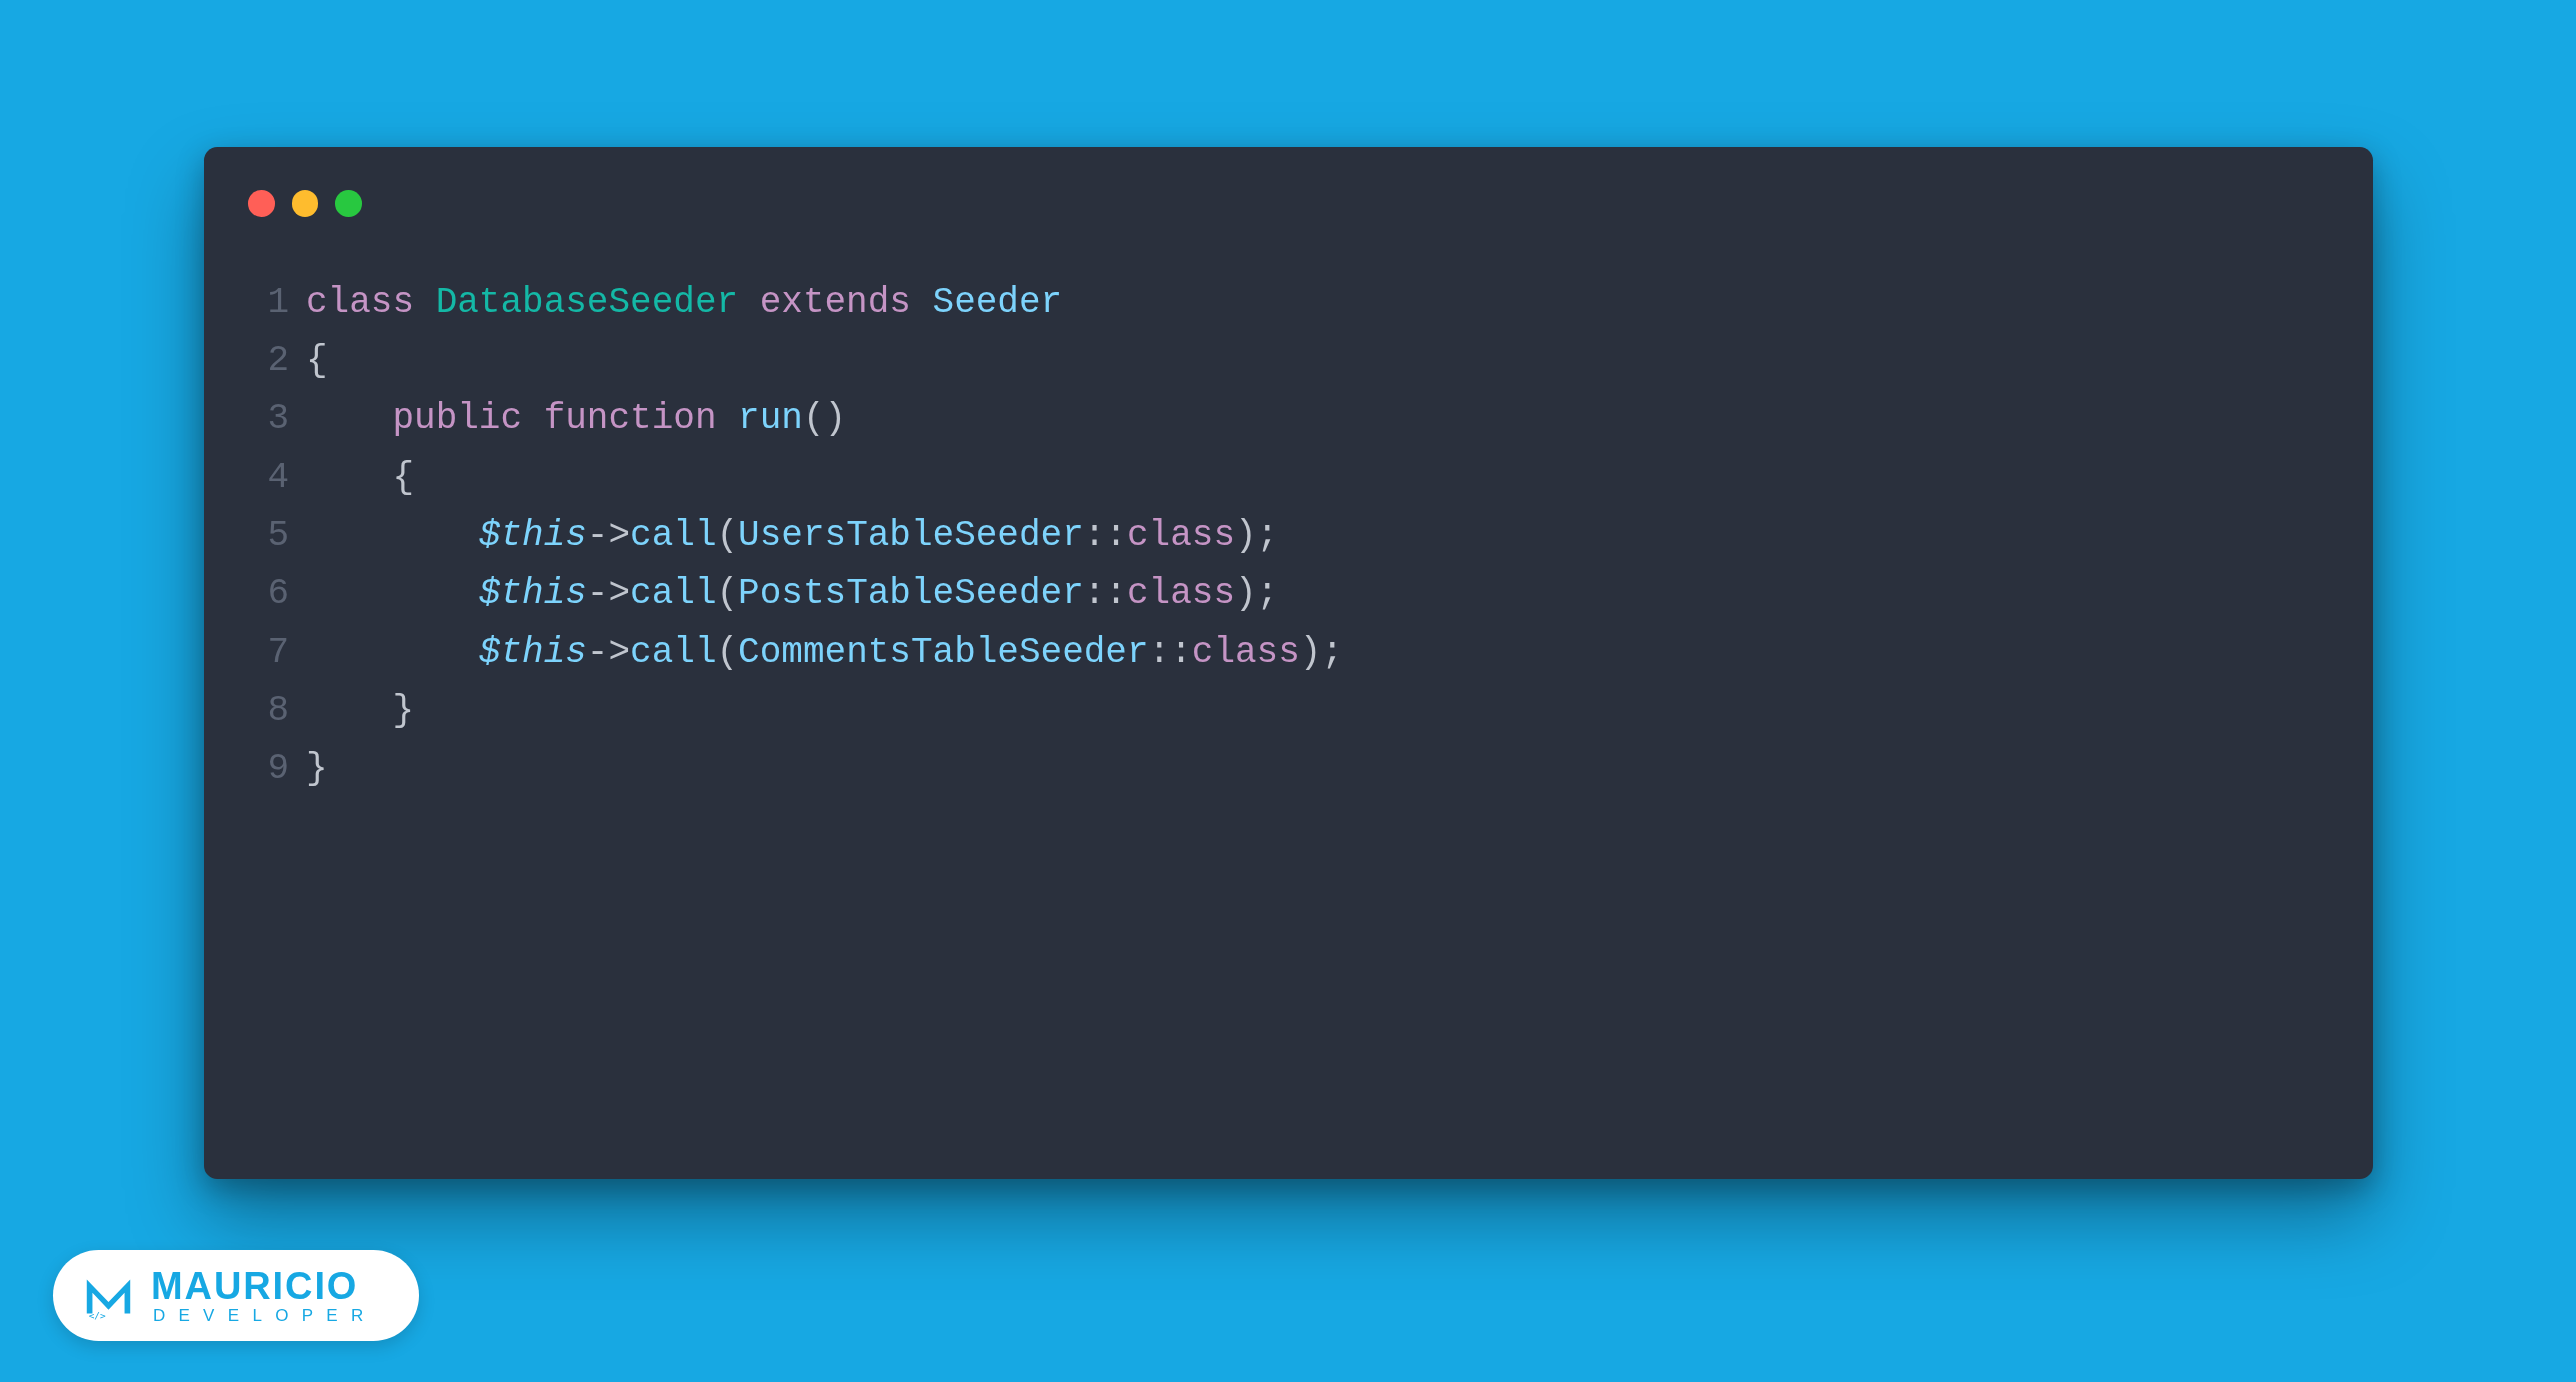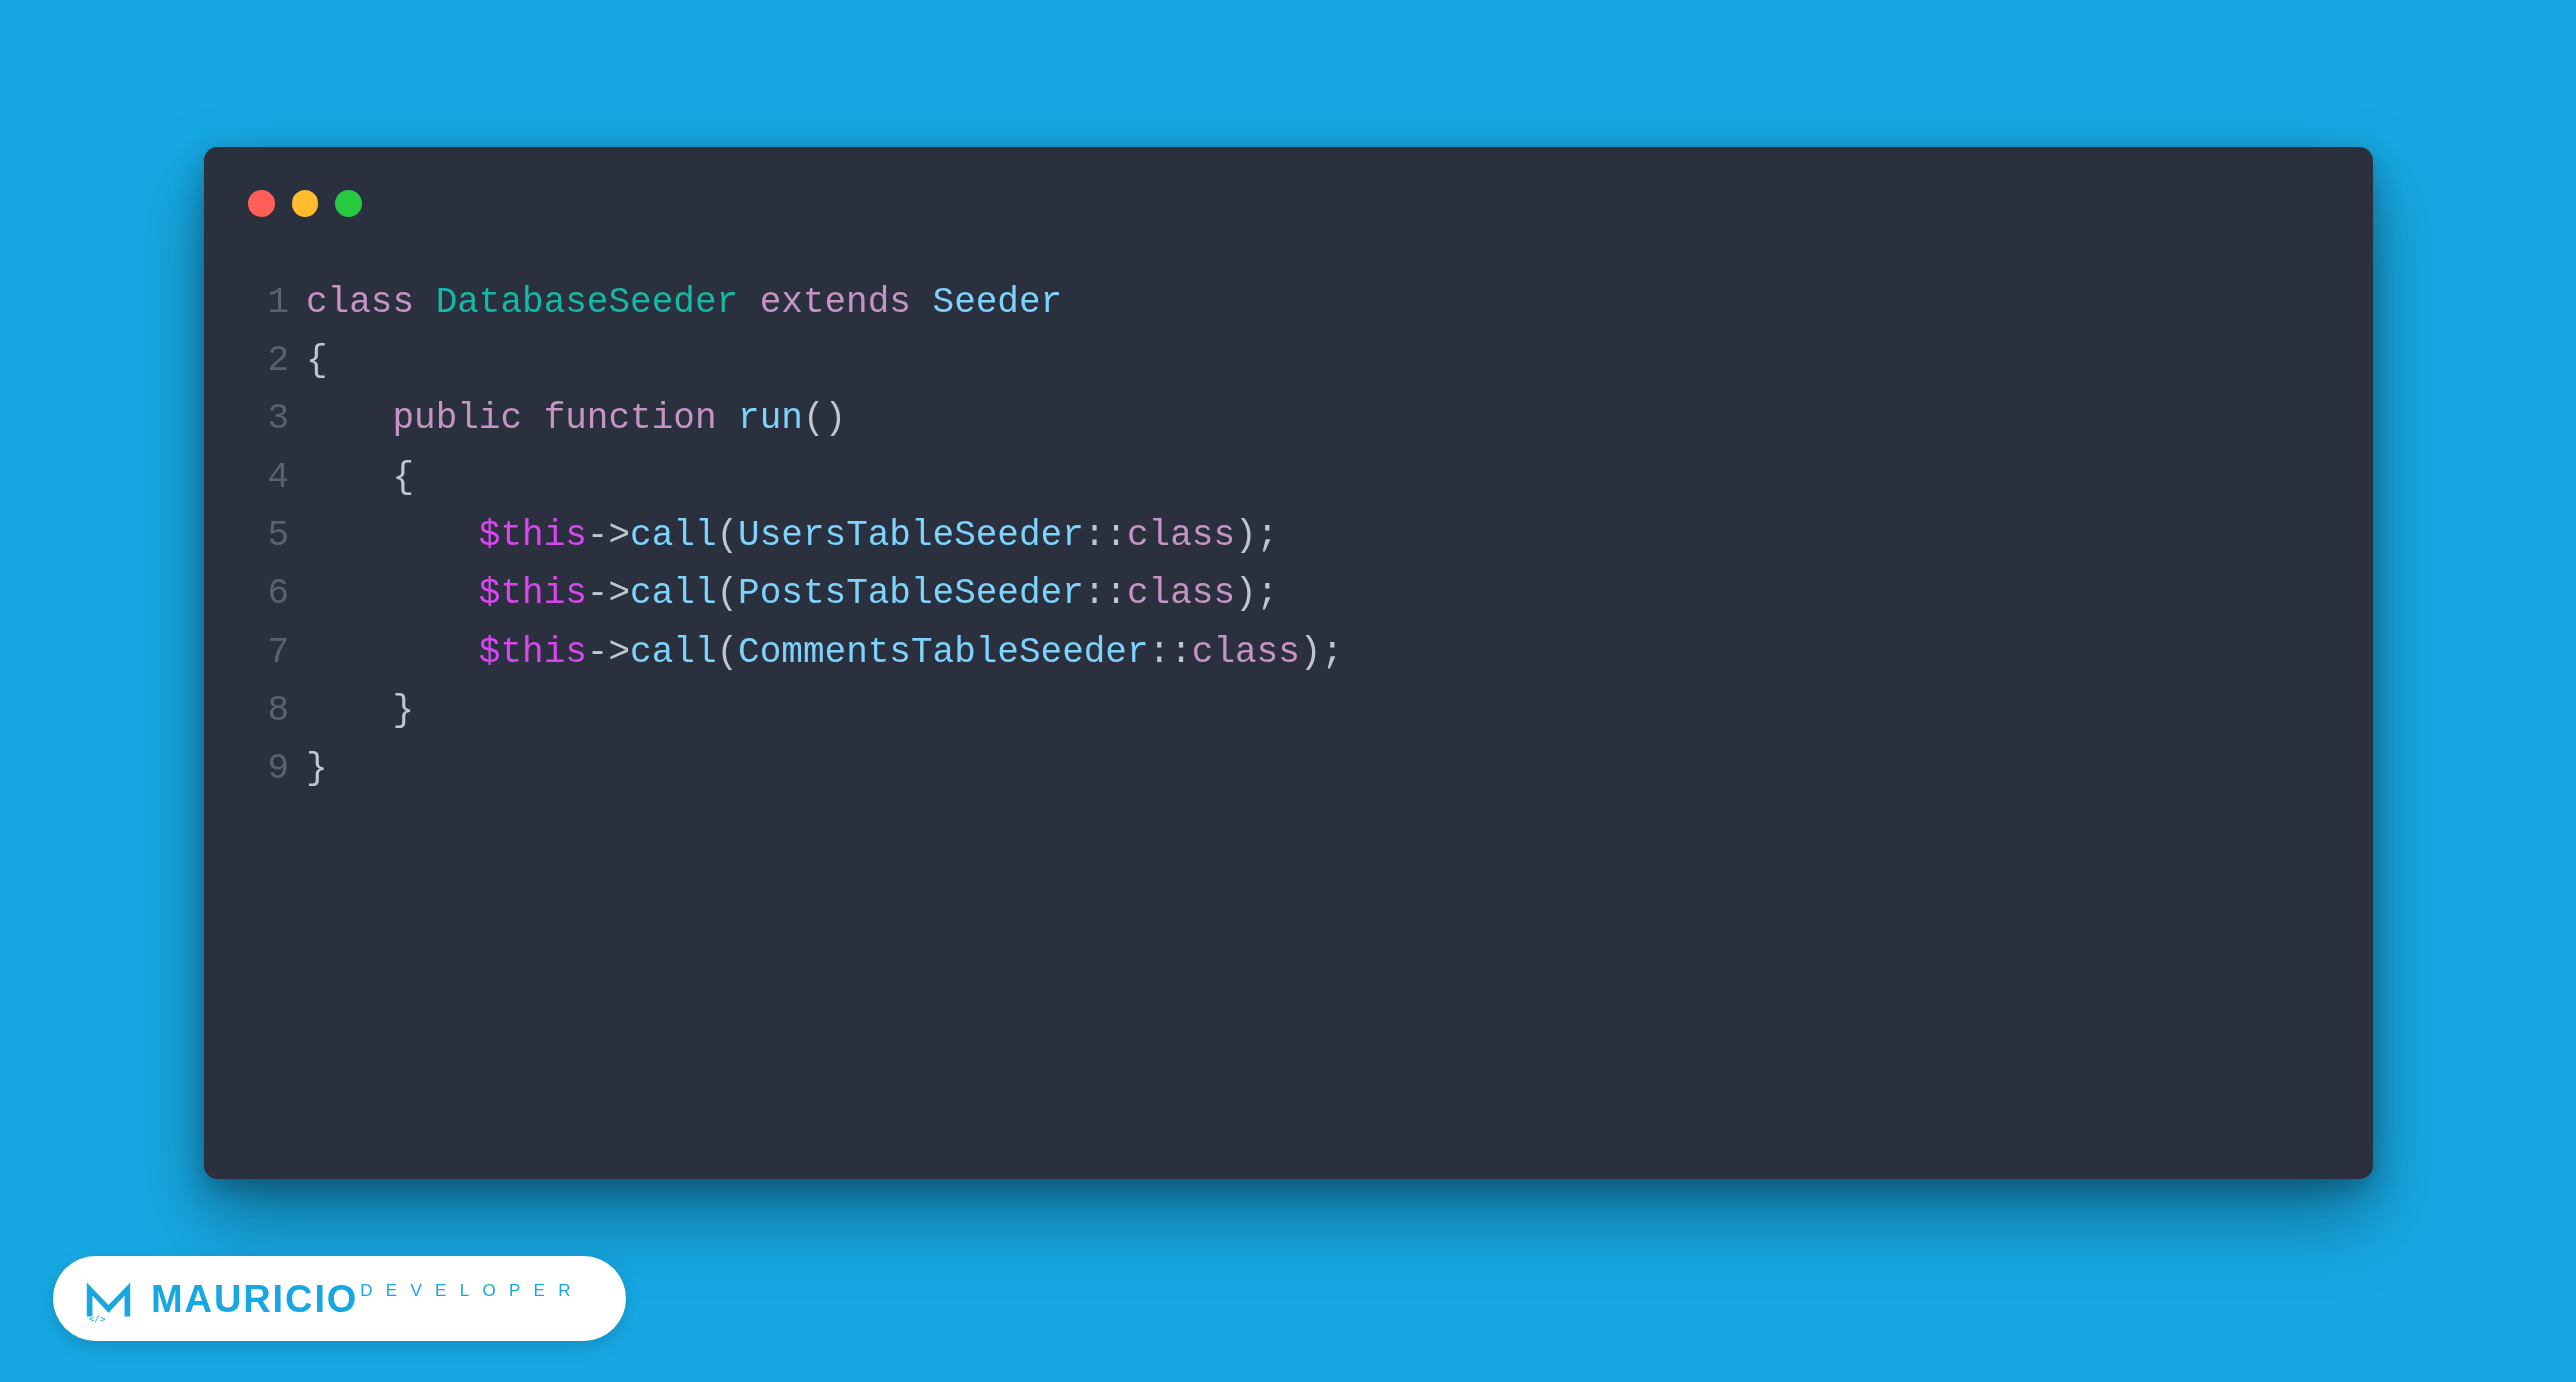--- a/index.html
+++ b/index.html
@@ -59,21 +59,21 @@
   }
   .line-content {
     color: #c0c5ce;
   }
 
   
   .tok-keyword   { color: #c594c5; }   
   .tok-classname { color: #14b8a6; }   
   .tok-punc      { color: #c0c5ce; }   
   .tok-method    { color: #7dd3fc; }   
-  .tok-var       { color: #d946ef; }   
+  .tok-var       { color: #7dd3fc; font-style: italic; }   
   .tok-arrow     { color: #c0c5ce; }   
   .tok-scope     { color: #c0c5ce; }   
   .tok-classkw   { color: #c594c5; }
 
   
   .logo-pill {
     position: absolute;
     left: 53px;
     bottom: 42px;
     background: #ffffff;
@@ -84,21 +84,21 @@
     gap: 17px;
     box-shadow: 0 5.7px 17px rgba(0,0,0,0.15);
   }
   .logo-mark {
     width: 51px;
     height: 51px;
     flex-shrink: 0;
   }
   .logo-text {
     display: flex;
-    flex-direction: row;
+    flex-direction: column;
     line-height: 1;
   }
   .logo-title {
     font-family: "Arial Black", "Helvetica Neue", Arial, sans-serif;
     font-weight: 900;
     font-size: 38px;
     letter-spacing: 1.9px;
     color: #17a8e3;
   }
   .logo-sub {

